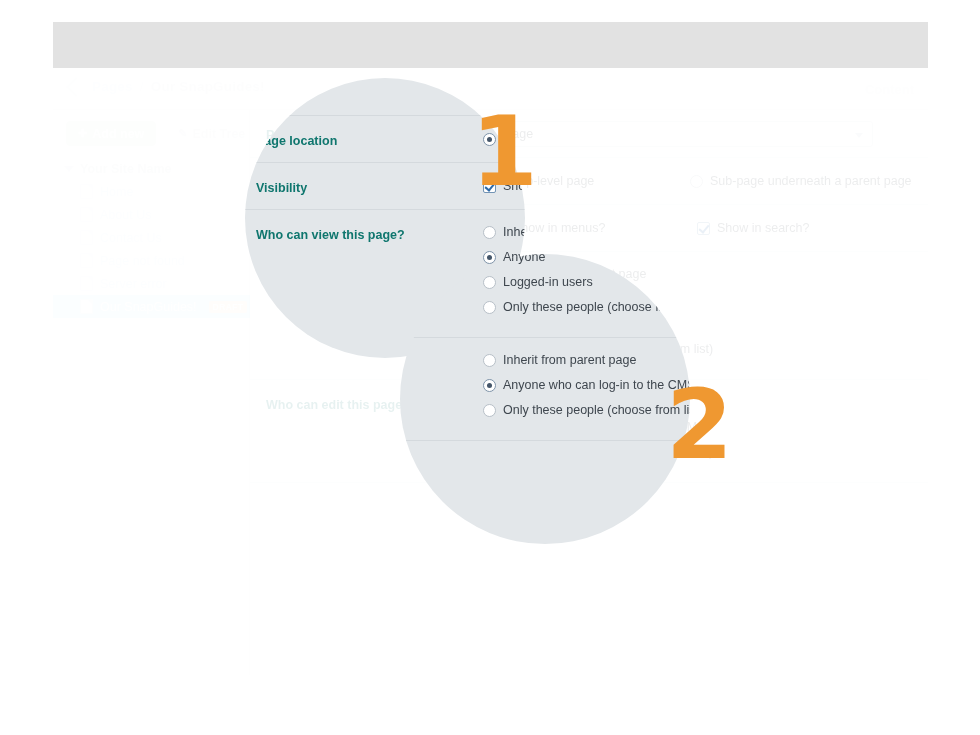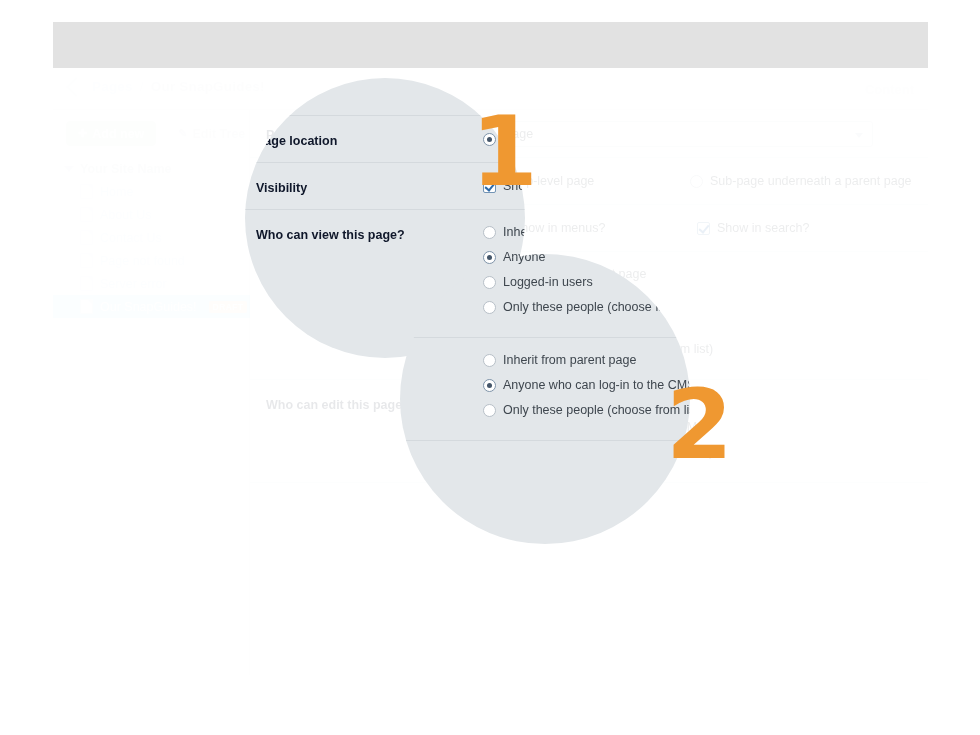--- a/index.html
+++ b/index.html
@@ -132,21 +132,21 @@
     position:absolute;left:197px;top:42px;width:678px;height:565px;
     background:#ffffff;
   }
   .frow{
     position:absolute;left:0;width:678px;
     box-sizing:border-box;
     border-bottom:1px solid #eceff1;
   }
   .frow .flabel{
     position:absolute;left:16px;top:0;
-    font-size:12.5px;font-weight:bold;color:#0f172a;
+    font-size:12.5px;font-weight:bold;color:#0f766e;
   }
   .fopt{
     position:absolute;
     font-size:12.5px;color:#3e464e;
     display:flex;align-items:center;gap:7px;
     white-space:nowrap;
   }
 
   
   .radio{

